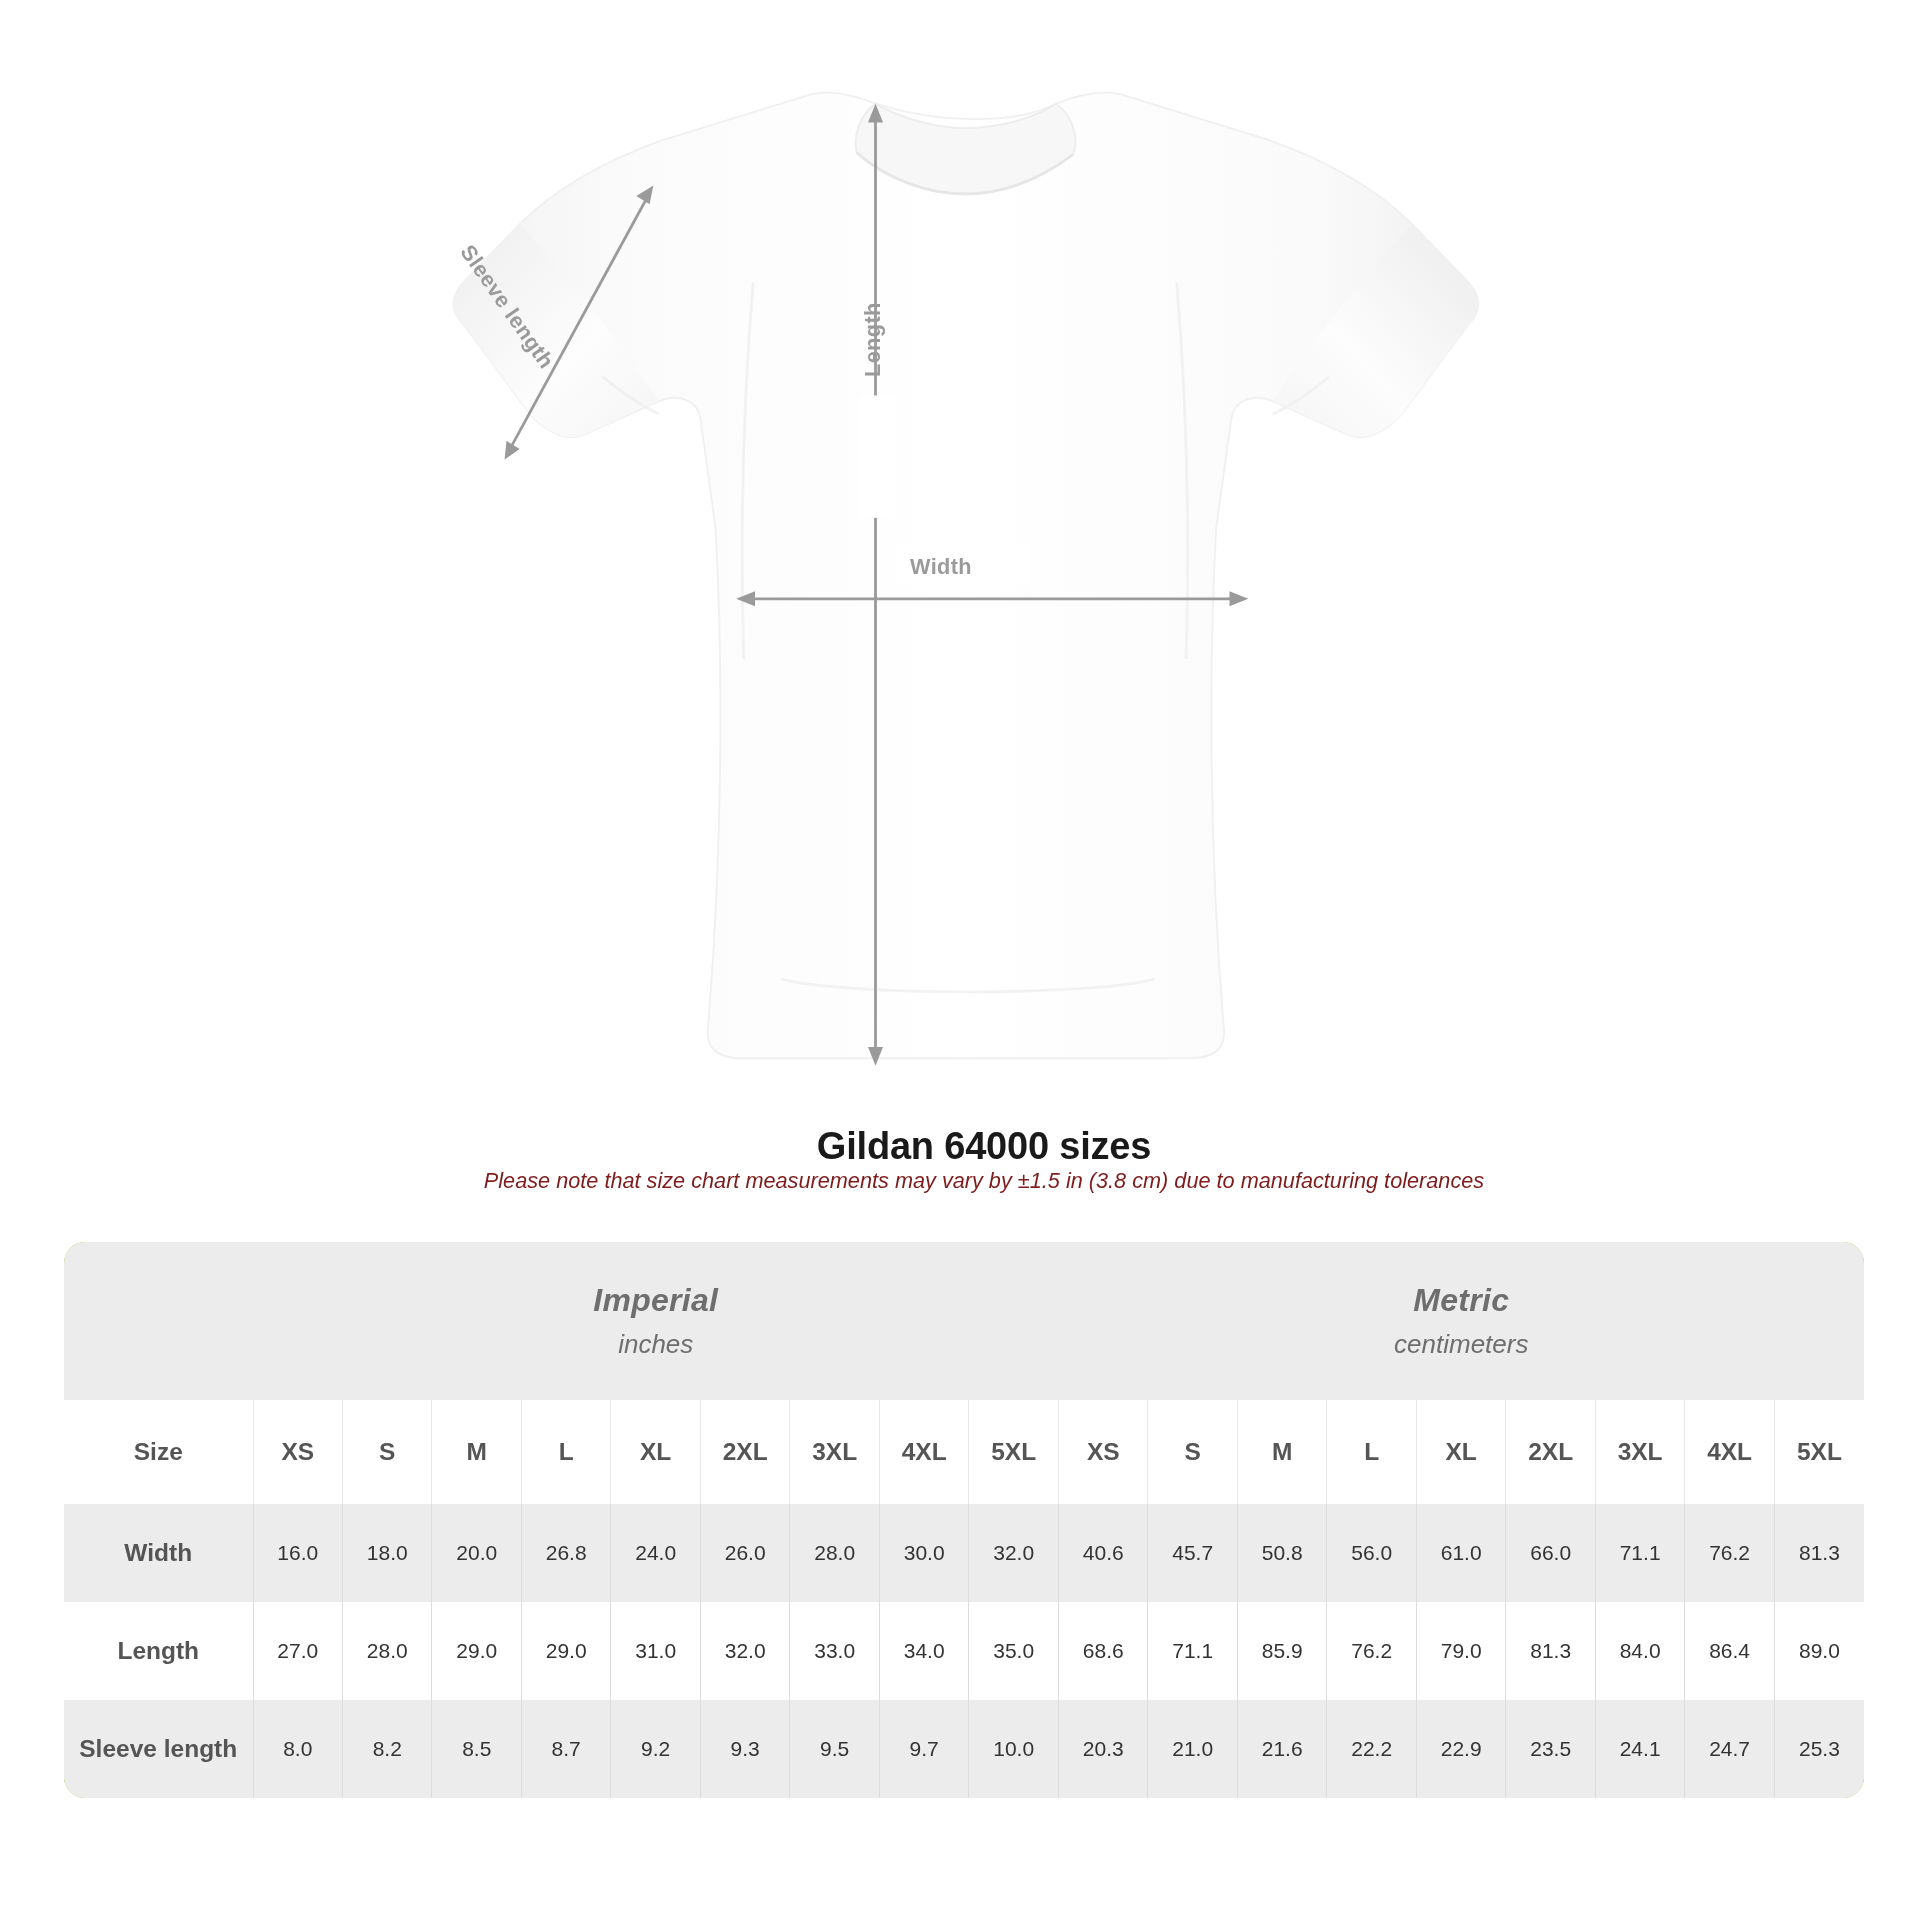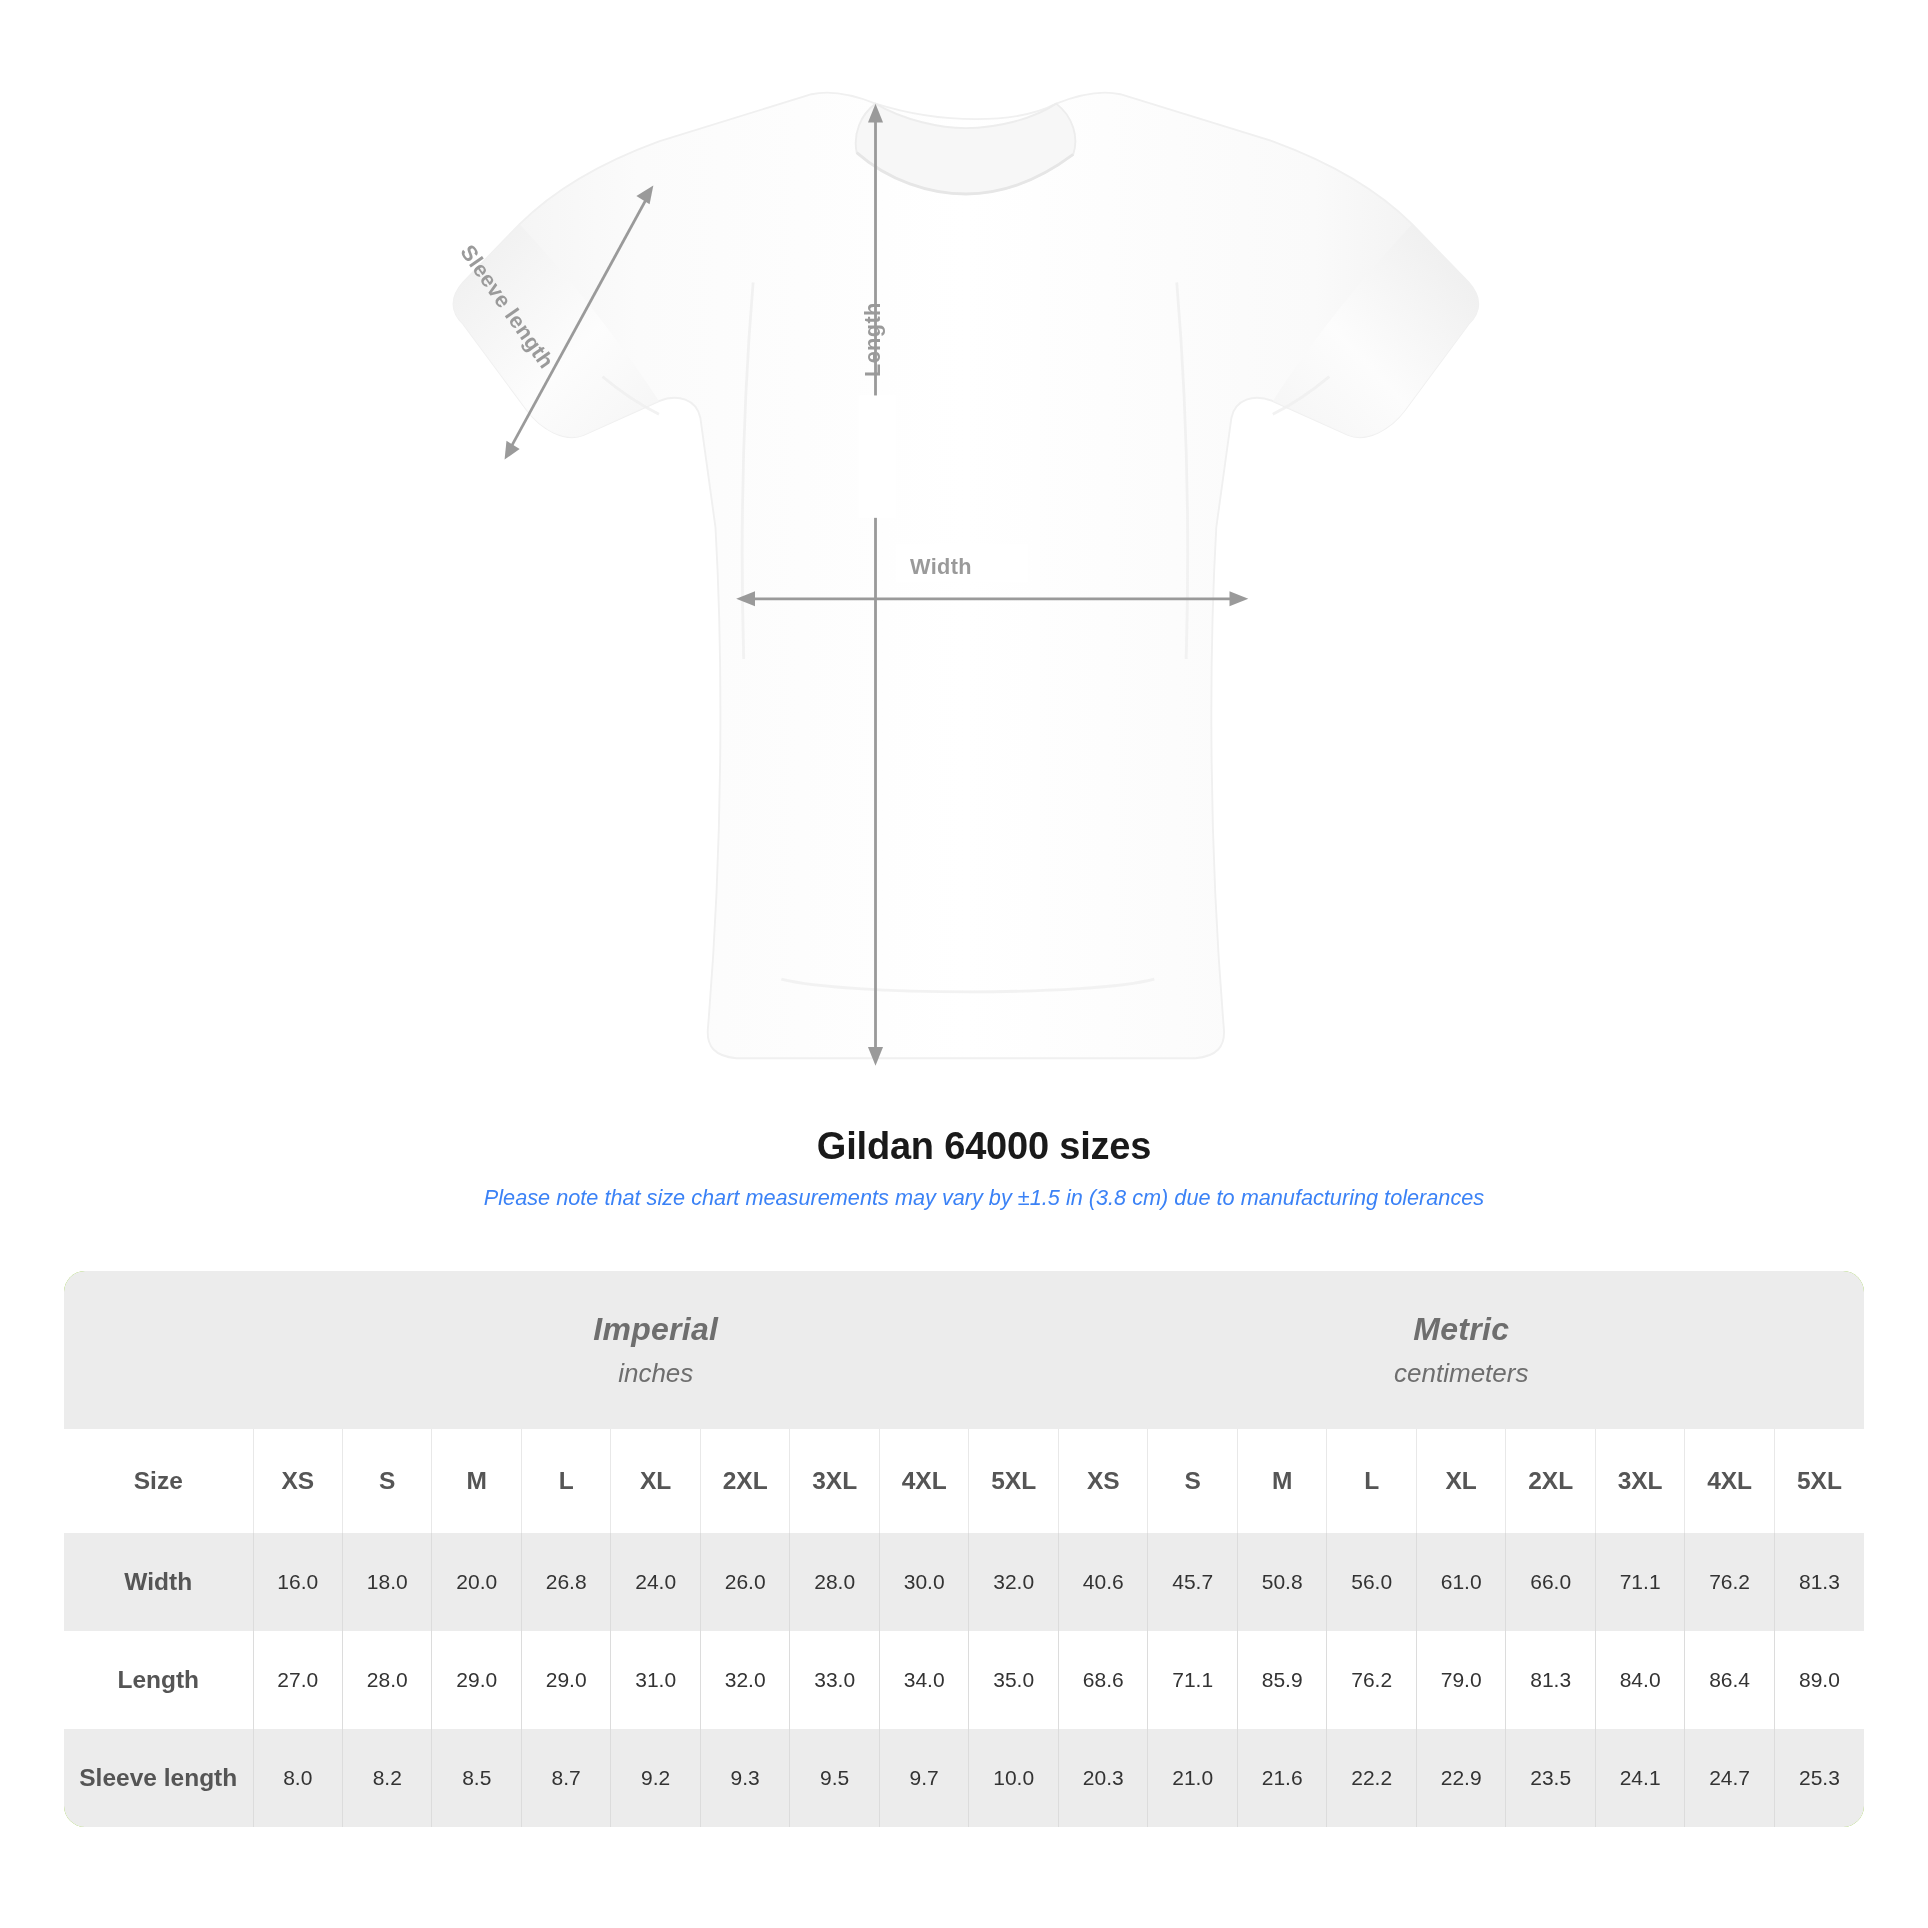--- a/index.html
+++ b/index.html
@@ -39,30 +39,29 @@
     text-align: center;
     padding-left: 40px;
   }
   .chart-title {
     font-size: 38px;
     font-weight: bold;
     color: #1a1a1a;
     letter-spacing: -0.2px;
   }
   .chart-note {
-    margin-top: 17px;
     font-size: 21.7px;
     font-style: italic;
-    color: #3b82f6;
+    color: #7f1d1d;
   }
 
   
   .table-wrap {
     position: absolute;
-    top: 1271px;
+    top: 1242px;
     left: 64px;
     width: 1800px;
     border-radius: 21px;
     overflow: hidden;
     background: #84cc16;
   }
   table.size-table {
     border-collapse: collapse;
     width: 1800px;
     table-layout: fixed;

